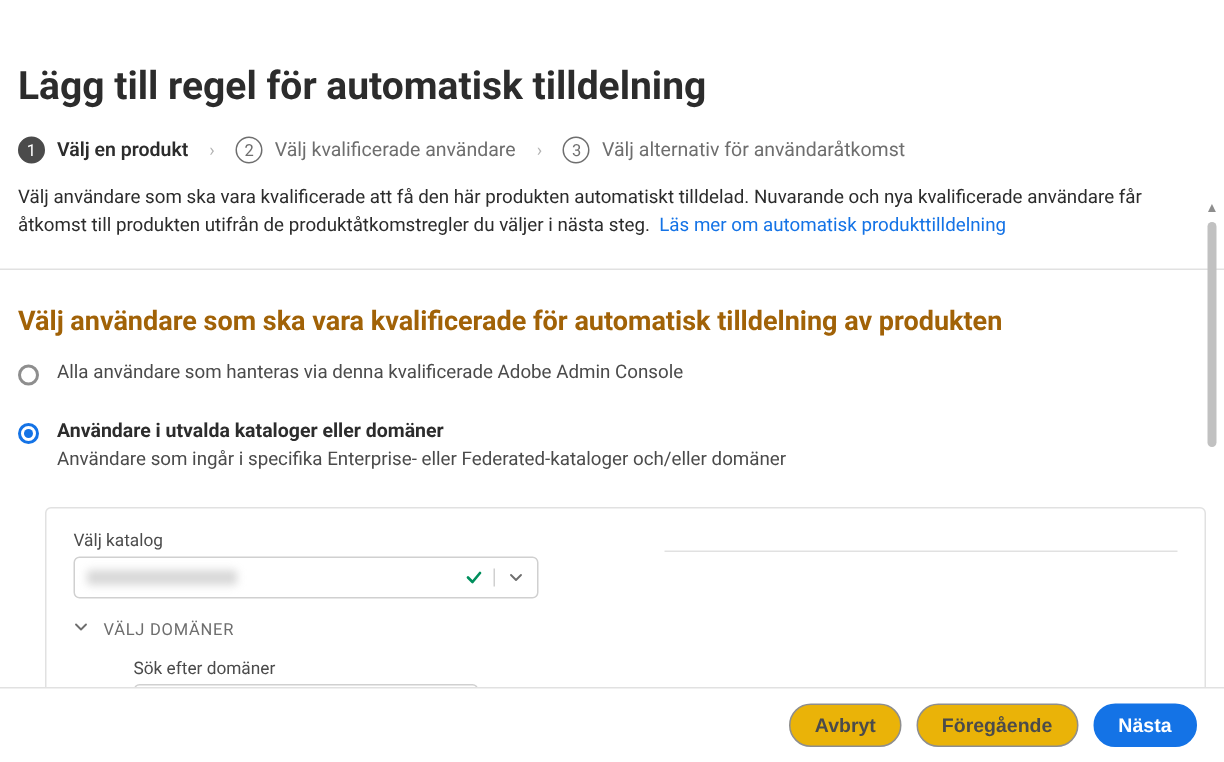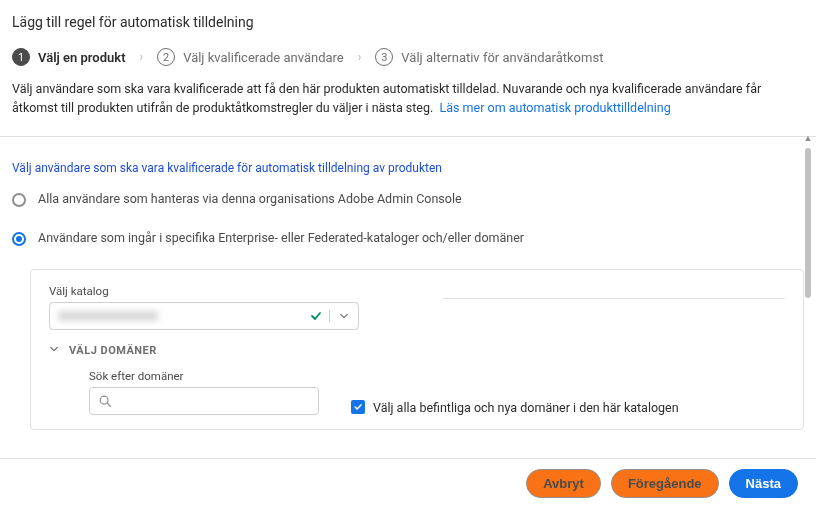--- a/index.html
+++ b/index.html
@@ -7,24 +7,25 @@
     font-family: -apple-system, BlinkMacSystemFont, "Segoe UI", Roboto, sans-serif;
     font-size: 13px;
     color: #2c2c2c;
     background: #fff;
     width: 816px;
     height: 508px;
     overflow: hidden;
     position: relative;
   }
   .page-title {
-    font-size: 14px;
-    font-weight: 400;
+    font-size: 26px;
+    font-weight: 700;
     color: #2c2c2c;
     padding: 14px 12px 18px 12px;
+    margin-top: 29px;
   }
 
   .stepper {
     display: flex;
     align-items: center;
     gap: 14px;
     padding: 0 12px 14px 12px;
   }
   .step {
     display: flex;
@@ -64,24 +65,24 @@
   .divider { border: none; border-top: 1px solid #e1e1e1; margin: 10px 0; }
 
   .scroll-area {
     position: relative;
     height: 313px;
     overflow-y: auto;
     padding: 0 12px 0 12px;
   }
 
   .section-title {
-    font-size: 12px;
-    font-weight: 400;
+    font-size: 18px;
+    font-weight: 700;
     margin: 14px 0 16px 0;
-    color: #1d4ed8;
+    color: #a16207;
   }
 
   .radio-row {
     display: flex;
     align-items: flex-start;
     gap: 12px;
     margin-bottom: 6px;
   }
   .radio {
     width: 14px; height: 14px;
@@ -165,21 +166,21 @@
   .domains-divider { border: none; border-top: 1px solid #e1e1e1; margin-top: 14px; }
 
   .accordion {
     display: flex;
     align-items: center;
     gap: 10px;
     margin: 14px 0 12px 0;
     cursor: pointer;
   }
   .acc-caret { color: #6e6e6e; font-size: 10px; transform: rotate(0deg); }
-  .acc-label { font-size: 11px; letter-spacing: .5px; color: #6e6e6e; font-weight: 700; }
+  .acc-label { font-size: 11px; letter-spacing: .5px; color: #6e6e6e; font-weight: 400; }
 
   .search-row { display: flex; align-items: flex-end; gap: 32px; margin-left: 40px; }
   .search-col { flex: 0 0 auto; }
   .search-box {
     display: flex;
     align-items: center;
     width: 230px;
     height: 28px;
     border: 1px solid #d0d0d0;
     border-radius: 4px;
@@ -214,21 +215,21 @@
     justify-content: flex-end;
     gap: 10px;
   }
   .btn {
     padding: 6px 16px;
     border-radius: 16px;
     font-size: 13px;
     font-weight: 700;
     cursor: pointer;
     border: 1.5px solid #8e8e8e;
-    background: #f97316;
+    background: #eab308;
     color: #4b4b4b;
   }
   .btn.primary {
     background: #1473e6;
     border-color: #1473e6;
     color: #fff;
   }
 
   .scrollbar-track {
     position: absolute;
@@ -282,27 +283,28 @@
 
 <hr class="divider">
 
 <div class="scroll-area">
 
   <div class="section-title">Välj användare som ska vara kvalificerade för automatisk tilldelning av produkten</div>
 
   <div class="radio-row">
     <span class="radio"></span>
     <div class="radio-content">
-      <div class="radio-desc">Alla användare som hanteras via denna organisations Adobe Admin Console</div>
+      <div class="radio-desc">Alla användare som hanteras via denna kvalificerade Adobe Admin Console</div>
     </div>
   </div>
 
   <div class="radio-row">
     <span class="radio checked"></span>
     <div class="radio-content">
+      <div class="radio-label">Användare i utvalda kataloger eller domäner</div>
       <div class="radio-desc">Användare som ingår i specifika Enterprise- eller Federated-kataloger och/eller domäner</div>
     </div>
   </div>
 
   <div class="catalog-panel">
     <div class="panel-row">
       <div class="panel-col">
         <label class="field-label">Välj katalog</label>
         <div class="catalog-select">
           <span class="sel-value">

